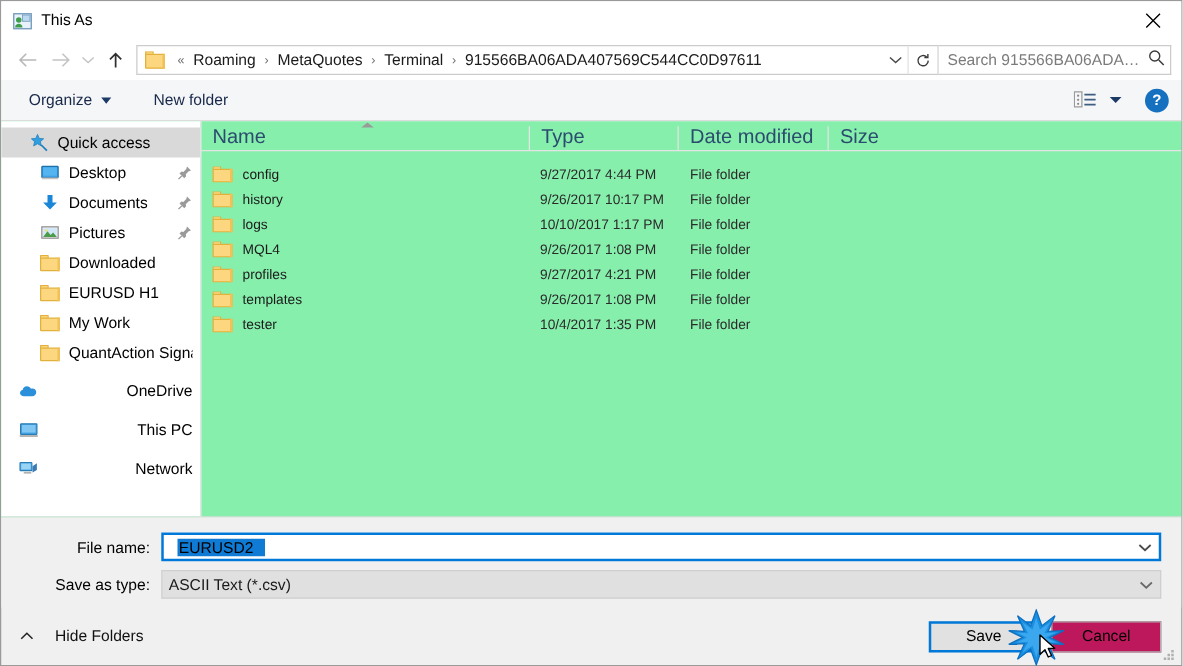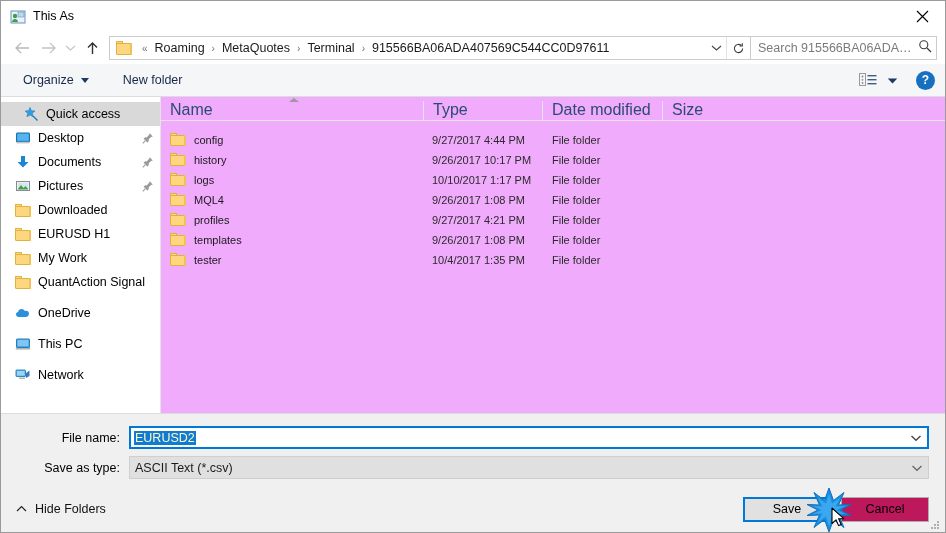--- a/index.html
+++ b/index.html
@@ -130,41 +130,41 @@
     background: #1670c0;
     color: #fff; font-size: 12px; font-weight: bold;
     display: flex; align-items: center; justify-content: center;
     margin-left: 10px;
   }
 
   
   .body {
     flex: 1 1 auto;
     display: flex;
-    background: #f0abfc;
+    background: #86efac;
     min-height: 0;
     border-bottom: 1px solid #dcdcdc;
   }
   .sidebar {
     width: 160px; flex: none;
     background: #ffffff;
     border-right: 1px solid #e4e4e4;
     padding-top: 5px;
     overflow: hidden;
   }
   .side-item {
     height: 24px;
     display: flex; align-items: center;
     padding-left: 22px; padding-right: 6px;
     font-size: 12.5px; color: #000;
     white-space: nowrap;
   }
-  .side-item.indent { padding-left: 14px; }
+  .side-item.indent { padding-left: 31px; }
   .side-item.selected { background: #d9d9d9; }
-  .side-item.group { margin-top: 7px; padding-left: 14px; }
+  .side-item.group { margin-top: 7px; padding-left: 14px; justify-content: space-between; }
   .side-ico { width: 16px; height: 16px; margin-right: 7px; flex: none; position: relative; }
   .side-label { overflow: hidden; }
   .pin { margin-left: auto; flex: none; width: 12px; height: 12px; position: relative; }
 
   
   .filelist { flex: 1 1 auto; display: flex; flex-direction: column; min-width: 0; }
   .colhead {
     height: 24px; min-height: 24px;
     display: flex; align-items: flex-end;
     border-bottom: 1px solid #e4e4e4;
@@ -236,37 +236,37 @@
     border: 1px solid #7a7a7a;
     min-width: 0;
   }
   .combo.focused { border: 2px solid #0078d7; }
   .combo.disabled { background: #e0e0e0; border: 1px solid #cfcfcf; }
   .combo .val {
     flex: 1 1 auto; font-size: 12.5px; color: #000;
     padding-left: 3px; white-space: nowrap; overflow: hidden;
   }
   .combo .val .sel {
-    background: #0f7bd4; color: #fef9c3; padding: 1px 1px 2px 1px;
+    background: #0f7bd4; color: #000000; padding: 1px 9px 2px 1px; margin-left: 8px;
   }
   .combo.disabled .val { color: #1a1a1a; padding-left: 5px; }
   .combo .drop {
     width: 22px; height: 100%; flex: none;
     display: flex; align-items: center; justify-content: center;
   }
 
   
   .footer {
     flex: none; height: 46px;
     display: flex; align-items: center;
     padding: 0 16px 0 9px;
     position: relative;
   }
   .hidefolders {
-    display: flex; align-items: center; gap: 8px;
+    display: flex; align-items: center; gap: 17px;
     font-size: 12.5px; color: #111;
     padding: 4px 6px;
   }
   .btns { margin-left: auto; display: flex; align-items: center; gap: 10px; position: relative; }
   .btn {
     width: 88px; height: 25px;
     background: #be185d;
     border: 1px solid #adadad;
     font-size: 12.5px; color: #000;
     display: flex; align-items: center; justify-content: center;

